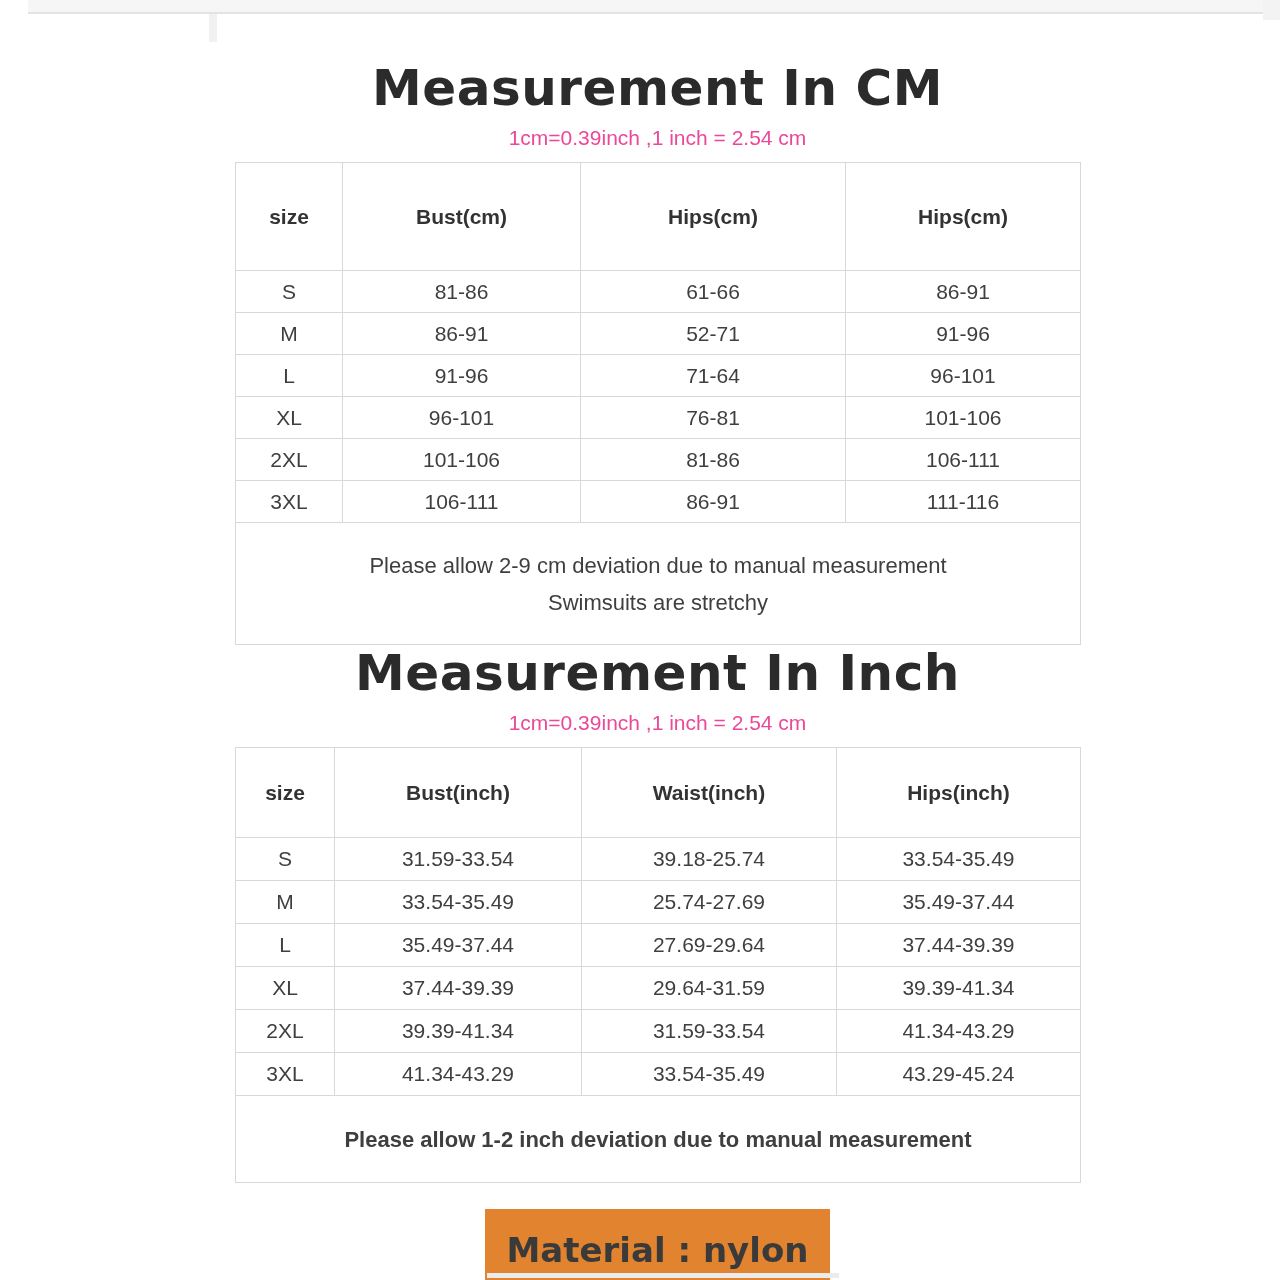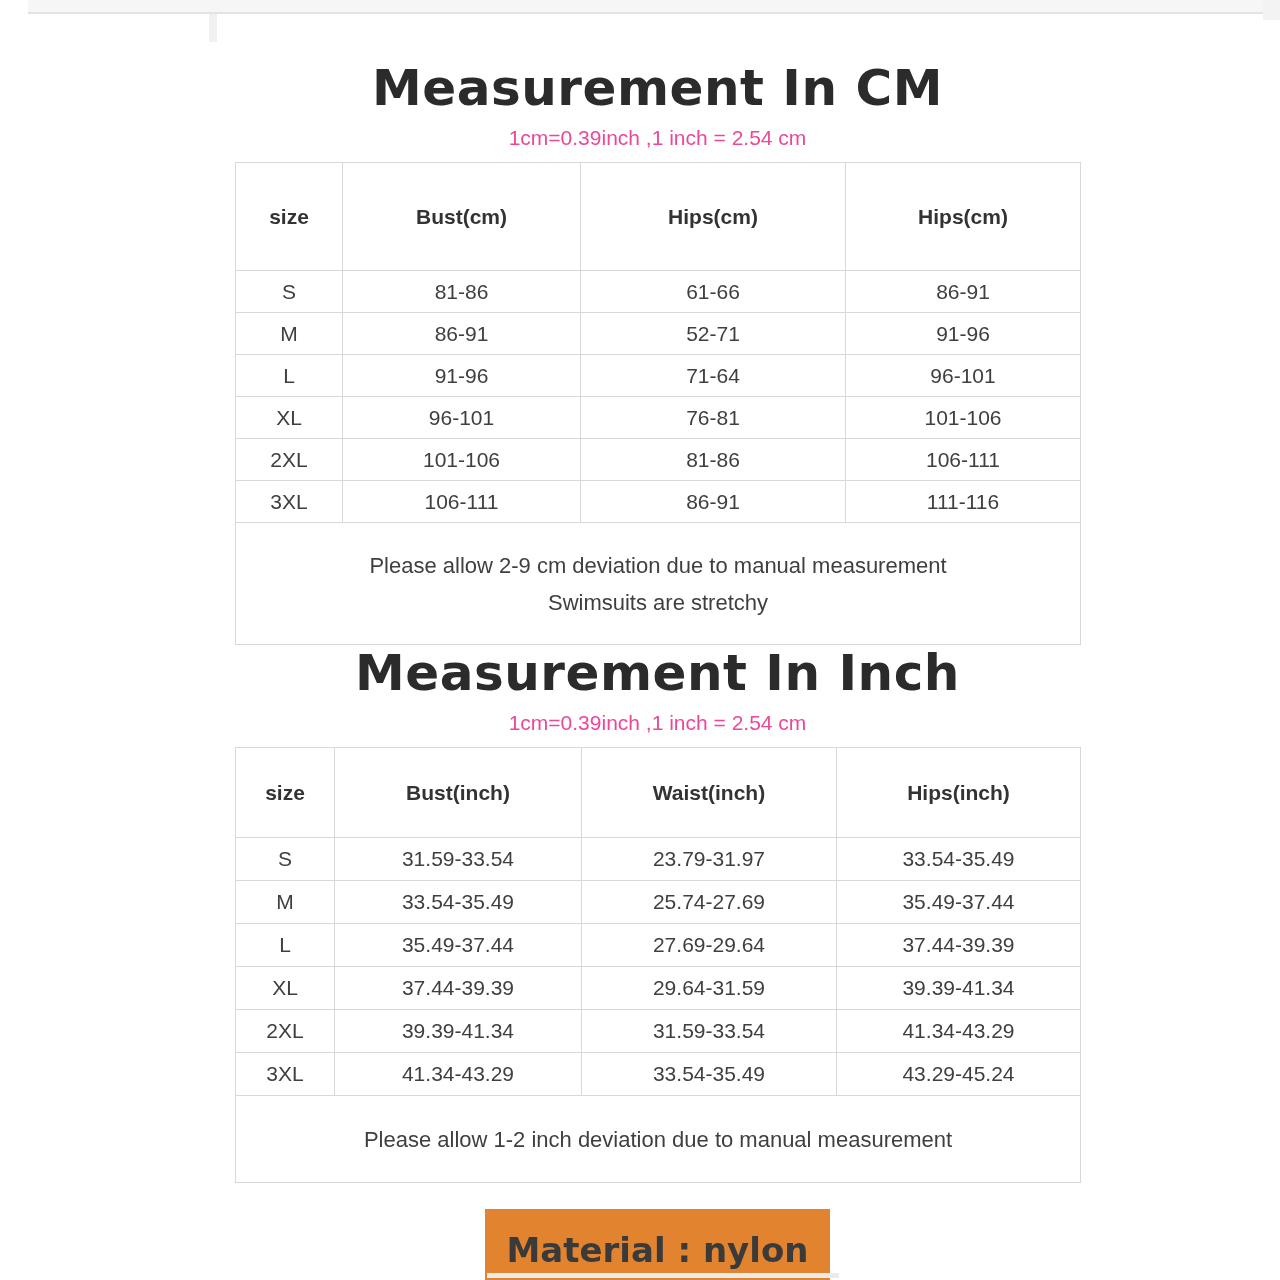--- a/index.html
+++ b/index.html
@@ -66,21 +66,21 @@
     color:#333333;
   }
   .table-cm th{height:107px;}
   .table-cm td{height:41px;}
   .table-inch th{height:89px;}
   .table-inch td{height:42px;}
   td.note-cell{
     height:121px !important;
     color:#3f3f3f;
   }
-  .table-inch td.note-cell{height:86px !important;}
+  .table-inch td.note-cell{height:86px !important;font-weight:bold;}
   .note-line{line-height:37px;font-size:22px;}
   
   .material-wrap{
     margin-top:26px;
     text-align:center;
   }
   .material-badge{
     display:inline-block;
     background:#e2842f;
     border-bottom:3px solid #cf751f;
@@ -184,21 +184,21 @@
         <th>size</th>
         <th>Bust(inch)</th>
         <th>Waist(inch)</th>
         <th>Hips(inch)</th>
       </tr>
     </thead>
     <tbody>
       <tr>
         <td>S</td>
         <td>31.59-33.54</td>
-        <td>23.79-31.97</td>
+        <td>39.18-25.74</td>
         <td>33.54-35.49</td>
       </tr>
       <tr>
         <td>M</td>
         <td>33.54-35.49</td>
         <td>25.74-27.69</td>
         <td>35.49-37.44</td>
       </tr>
       <tr>
         <td>L</td>

